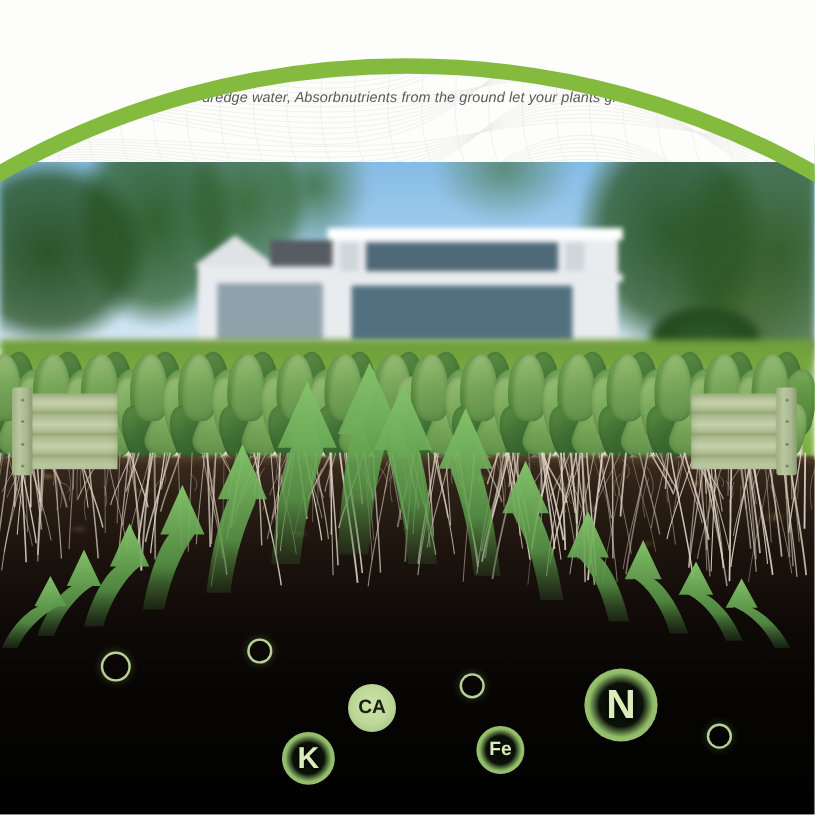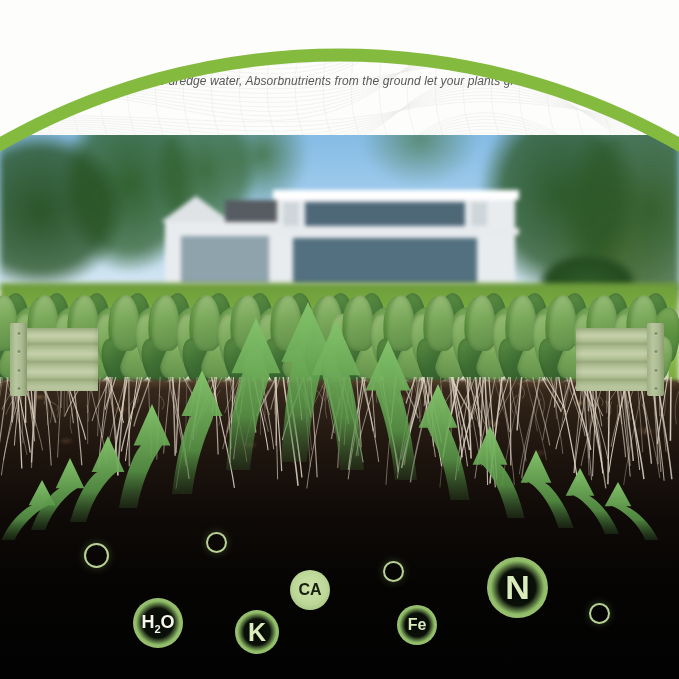--- a/index.html
+++ b/index.html
@@ -852,23 +852,20 @@
         <path d="M 395,480 C 388.7,417 374.36,393.2 375.9,390.6 L 365.45,390.6 L 388,340 L 410.55,390.6 L 400.1,390.6 C 401.64,396 410.7,421.2 417,480 Z" fill="url(#agrad)"></path>
         <path d="M 450.5,500 C 442.8,447.8 426.22,428.08 427.55,427.7 L 418.525,427.7 L 438,384 L 457.475,427.7 L 448.45,427.7 C 449.78,430.4 461.8,451.28 469.5,500 Z" fill="url(#agrad)"></path>
         <path d="M 507.5,518 C 498.4,476.6 479.46,460.96 480.65,464.64 L 472.575,464.64 L 490,426 L 507.425,464.64 L 499.35,464.64 C 500.54,462.8 515.4,479.36 524.5,518 Z" fill="url(#agrad)"></path>
         <path d="M 558.5,528 C 548,492.9 526.7,479.64 527.75,482.76 L 520.625,482.76 L 536,450 L 551.375,482.76 L 544.25,482.76 C 545.3,481.2 563,495.24 573.5,528 Z" fill="url(#agrad)"></path>
         <path d="M 605,534 C 593.8,504.3 571.32,493.08 572.3,495.72 L 565.65,495.72 L 580,468 L 594.35,495.72 L 587.7,495.72 C 588.68,494.4 607.8,506.28 619,534 Z" fill="url(#agrad)"></path>
         <path d="M 645.5,540 C 633.6,513.9 609.94,504.04 610.85,506.36 L 604.675,506.36 L 618,482 L 631.325,506.36 L 625.15,506.36 C 626.06,505.2 646.6,515.64 658.5,540 Z" fill="url(#agrad)"></path>
       </g>
   </svg>
 
   <div id="bubbles" style="position:absolute;left:0;top:0;width:679px;height:679px;z-index:9;">
-      <div class="bubble glow white" style="left:133px;top:598px;width:50px;height:50px;font-size:18px;">
-        <span>H<span class="sub">2</span>O</span>
-      </div>
       <div class="bubble glow" style="left:235px;top:610px;width:44px;height:44px;font-size:25px;">
         <span>K</span>
       </div>
       <div class="bubble fill" style="left:290px;top:570px;width:40px;height:40px;font-size:16px;">
         <span>CA</span>
       </div>
       <div class="bubble glow" style="left:397px;top:605px;width:40px;height:40px;font-size:16px;">
         <span>Fe</span>
       </div>
       <div class="bubble glow" style="left:487px;top:557px;width:61px;height:61px;font-size:34px;">

